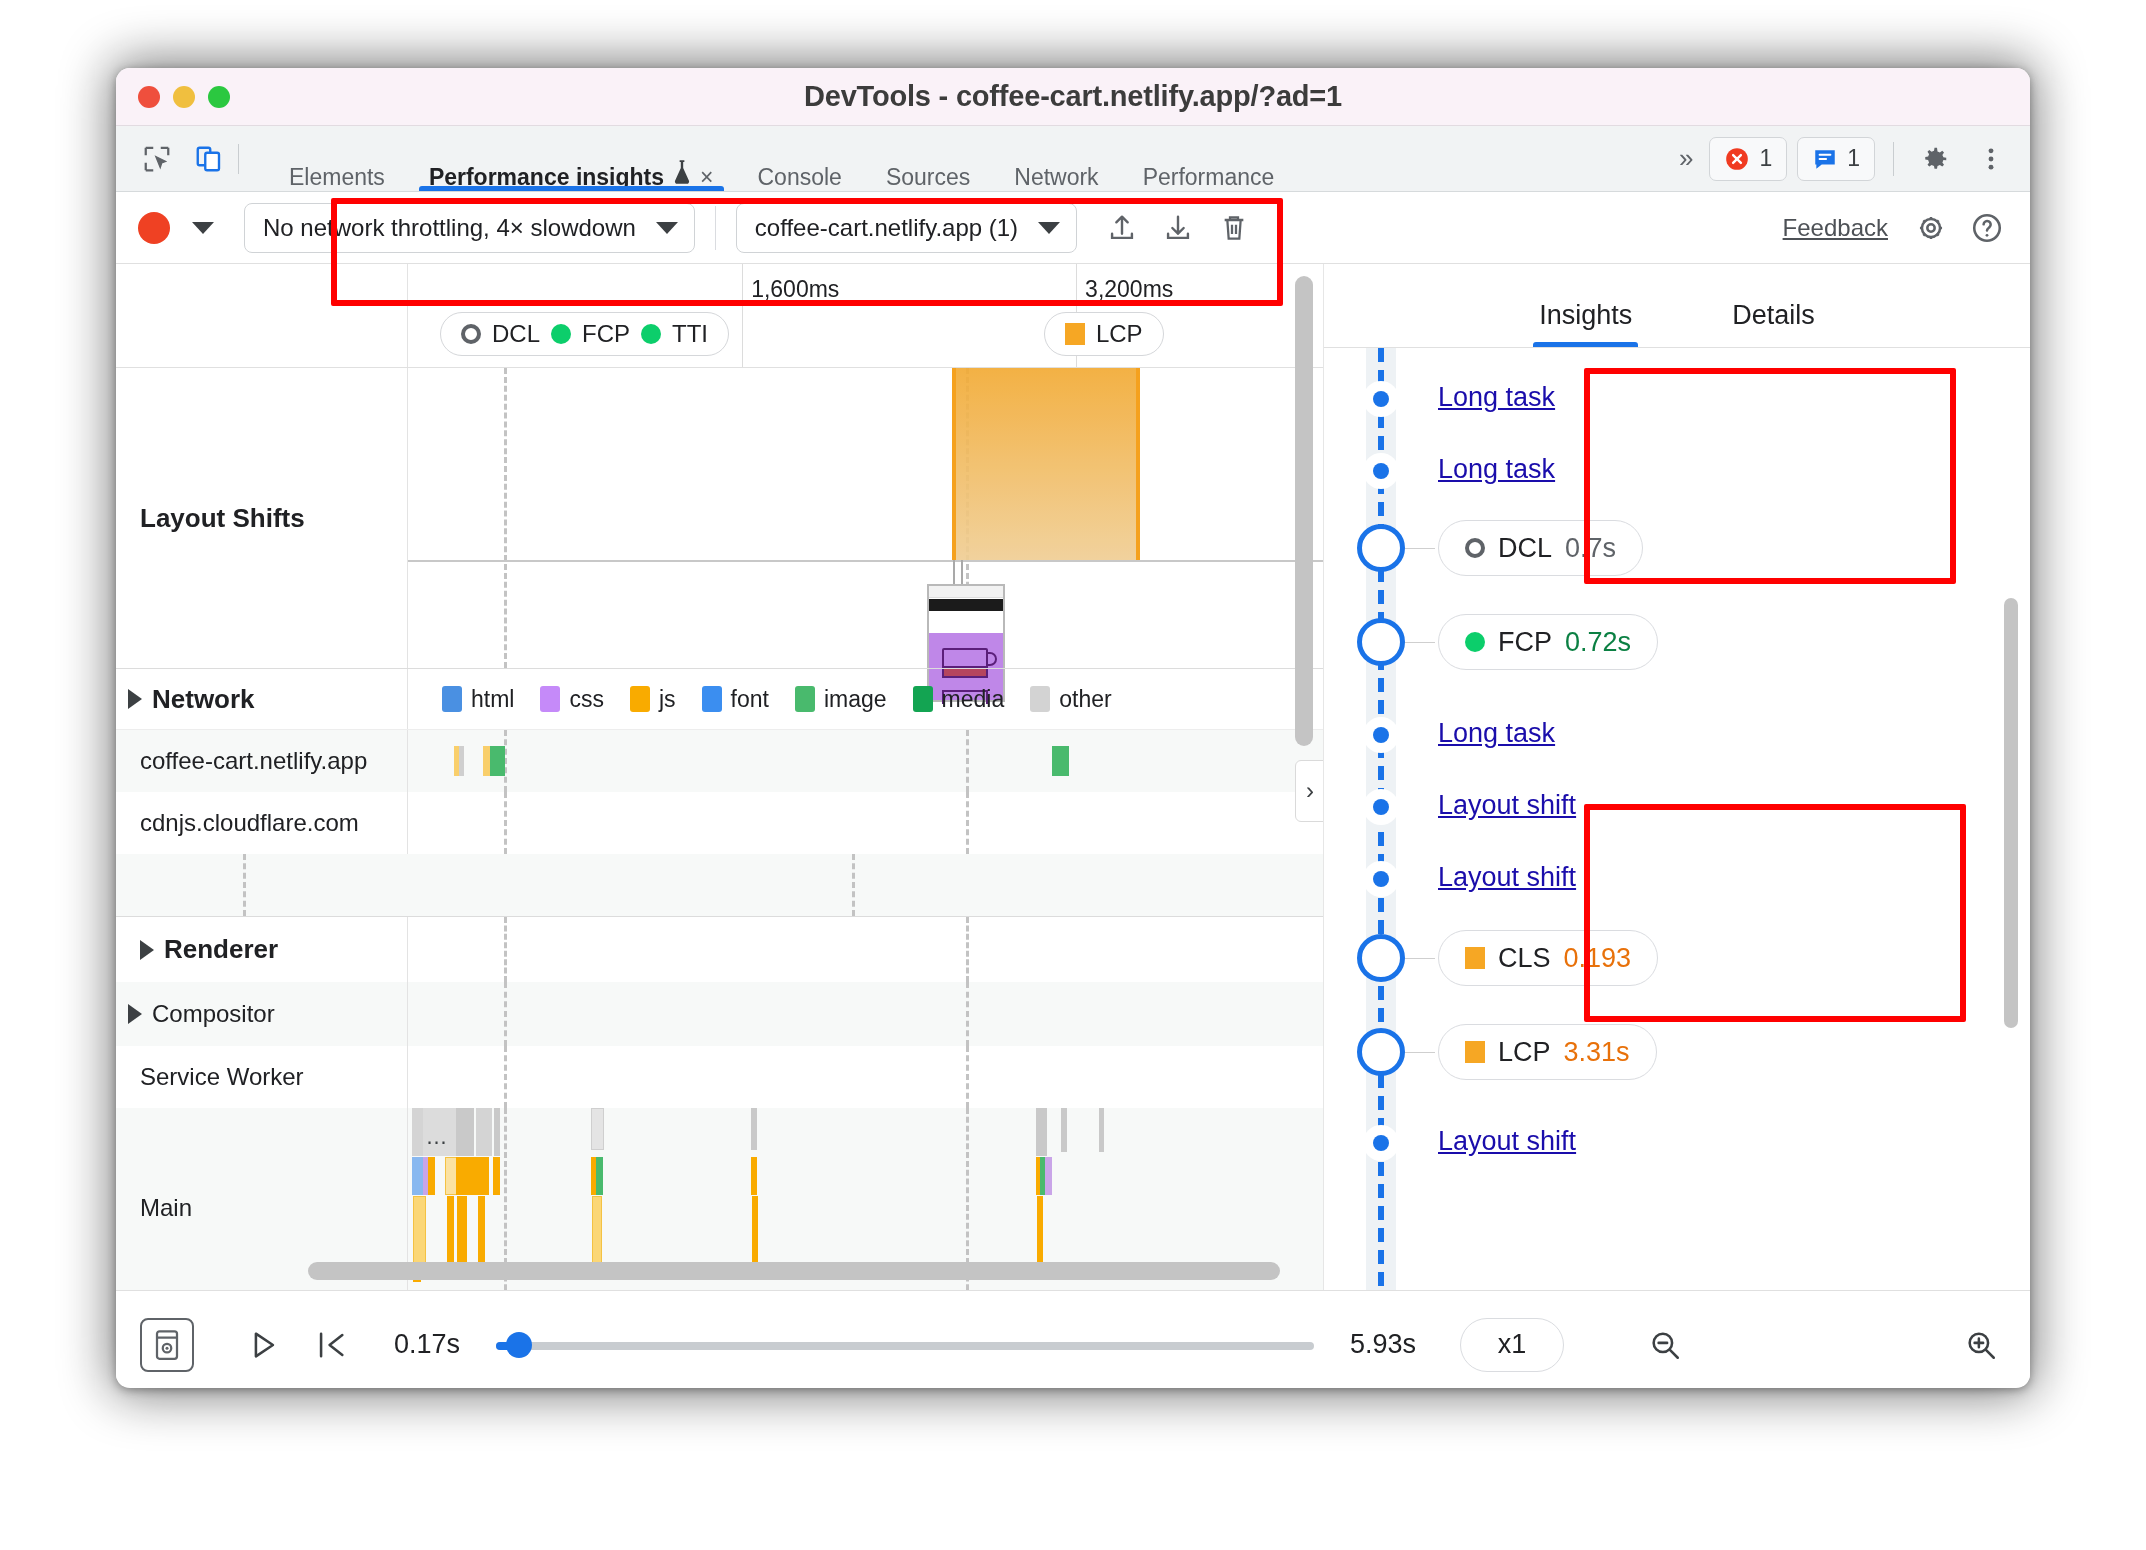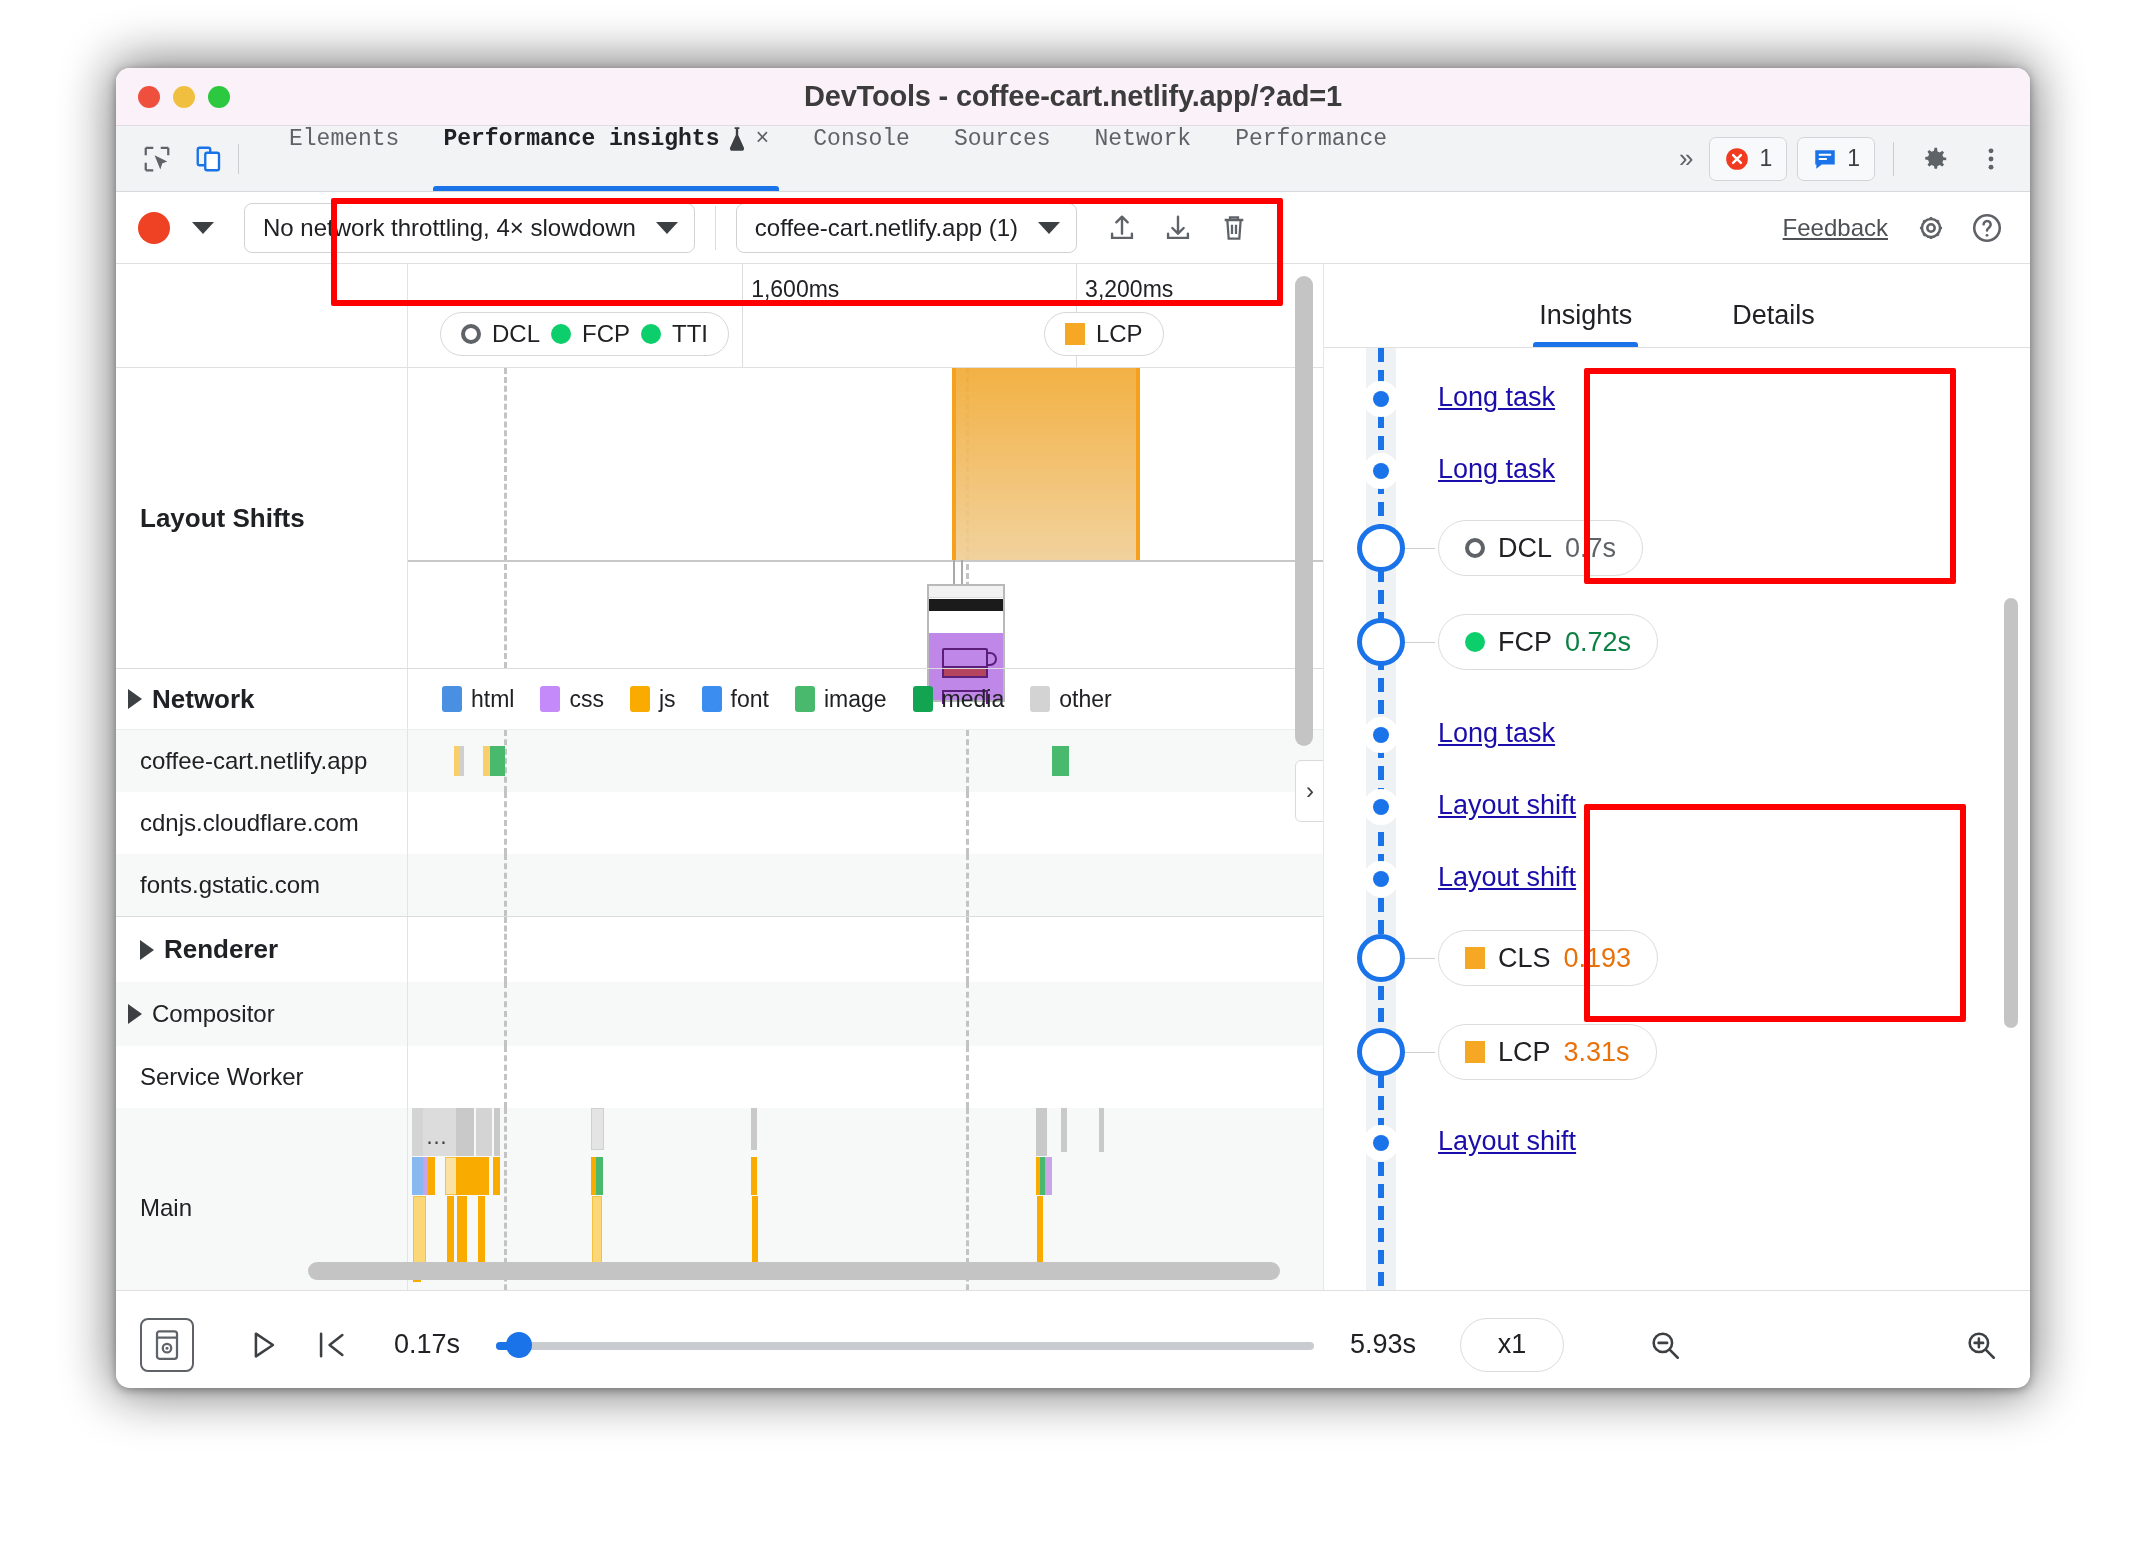--- a/index.html
+++ b/index.html
@@ -64,25 +64,24 @@
     position: relative;
   }
   .tb-icons { display: flex; align-items: center; gap: 6px; padding: 0 14px 0 18px; }
   .tb-iconbtn {
     width: 46px; height: 46px; border-radius: 6px;
     display: flex; align-items: center; justify-content: center;
   }
   .tb-sep { width: 1px; height: 30px; background: #c9cdd0; align-self: center; }
   .tabs { display: flex; align-items: stretch; margin-left: 14px; }
   .tab {
-    display: flex; align-items: flex-start; gap: 8px;
+    display: flex; align-items: flex-end; gap: 8px;
     padding: 0 22px;
     font-size: 23px; color: #5f6368;
     position: relative;
-    font-family: Liberation Mono, monospace;
   }
   .tab.active { color: #202124; font-weight: bold; }
   .tab.active::after {
     content: ""; position: absolute; left: 12px; right: 12px; bottom: 0;
     height: 5px; background: #1a73e8; border-radius: 3px 3px 0 0;
   }
   .tab .closex { font-size: 23px; color: #5f6368; font-weight: normal; }
   .tabstrip-right {
     margin-left: auto; display: flex; align-items: center; gap: 10px;
     padding-right: 16px;
@@ -563,21 +562,20 @@
           </div>
         </div>
         <div class="track-row net-row">
           <div class="track-label">cdnjs.cloudflare.com</div>
           <div class="track-canvas">
             <div class="vguide" style="left:10.5%;"></div>
             <div class="vguide" style="left:61%;"></div>
           </div>
         </div>
         <div class="track-row net-row" style="background:#f7f9f8;">
-          <div class="track-label">fonts.gstatic.com</div>
           <div class="track-canvas">
             <div class="vguide" style="left:10.5%;"></div>
             <div class="vguide" style="left:61%;"></div>
           </div>
         </div>
 
         <div class="track-row" id="renderer-row">
           <div class="track-label">
             <span class="tri-right"></span>
             <span>Renderer</span>

